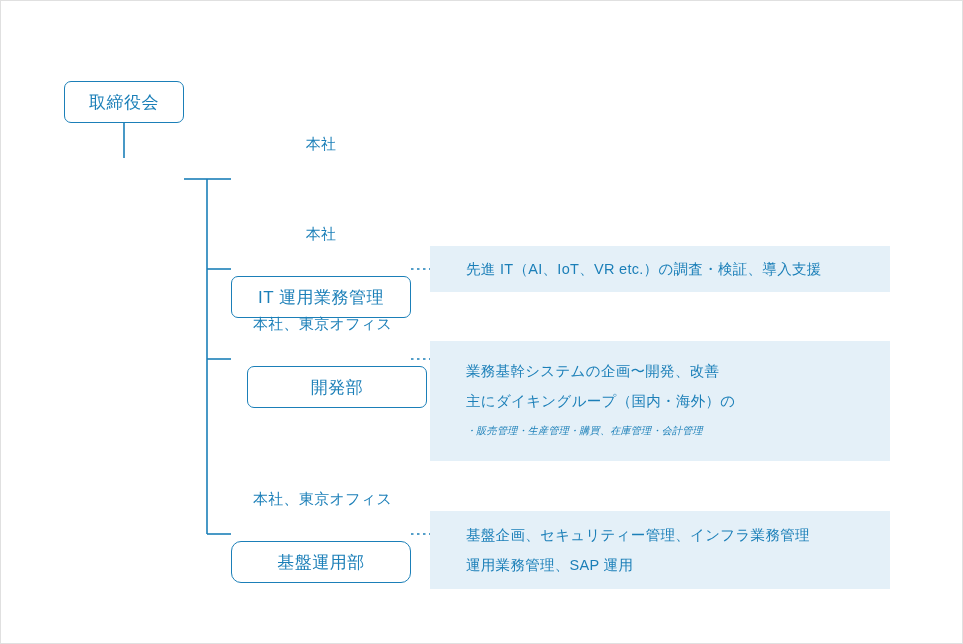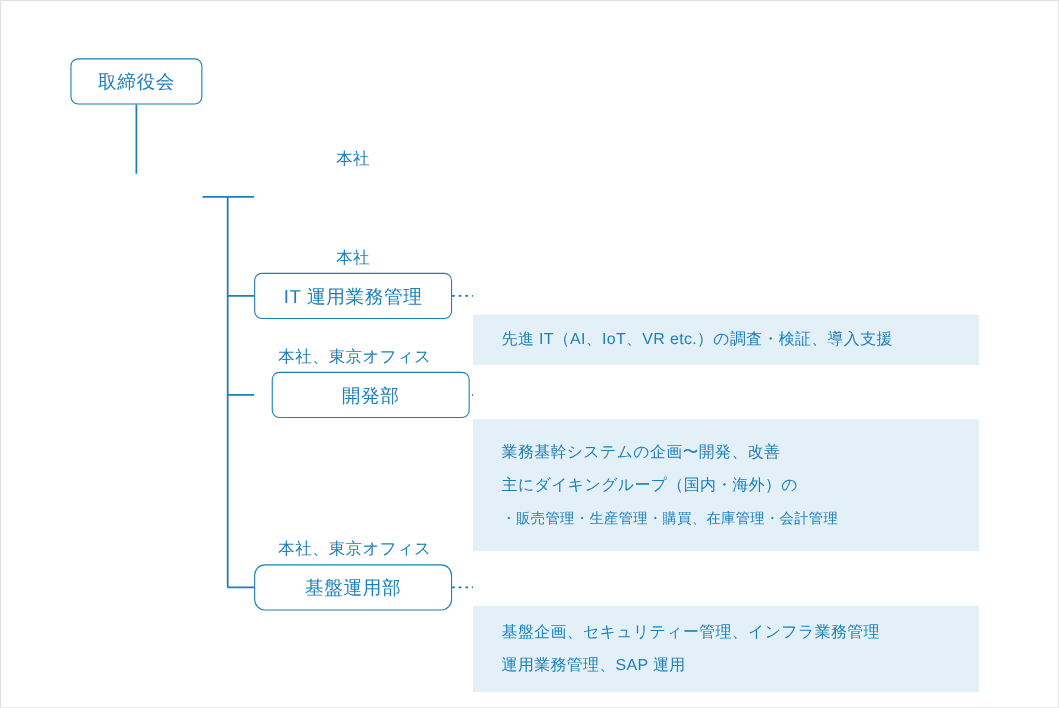--- a/index.html
+++ b/index.html
@@ -34,20 +34,21 @@
     border: 1.6px solid #1b7fb8;
     border-radius: 7px;
     background: #ffffff;
     color: #1b7fb8;
     display: flex;
     align-items: center;
     justify-content: center;
     font-size: 17px;
     letter-spacing: 0.5px;
     z-index: 3;
+    margin-top: 28px;
   }
   .node-label {
     position: absolute;
     color: #1b7fb8;
     font-size: 15px;
     letter-spacing: 0.3px;
     z-index: 3;
     white-space: nowrap;
   }
   .node-label.center {
@@ -58,29 +59,29 @@
     position: absolute;
     box-sizing: border-box;
     background: #e4f0f8;
     color: #1b7fb8;
     font-size: 14.5px;
     line-height: 30px;
     letter-spacing: 0.3px;
     display: flex;
     flex-direction: column;
     justify-content: center;
-    padding: 0 26px;
+    padding: 0 36px;
     z-index: 2;
-    margin-top: 40px;
   }
   .desc .line {
     white-space: nowrap;
   }
   .desc .line.small {
-    font-size: 13px;
+    font-size: 10px;
+    font-style: italic;
   }
 </style>
 </head>
 <body>
 
 <div id="canvas">
 
   <svg id="connectors" viewBox="0 0 963 644" xmlns="http://www.w3.org/2000/svg">
 
     <line x1="123" y1="94" x2="123" y2="157" stroke="#1b7fb8" stroke-width="1.6"></line>

